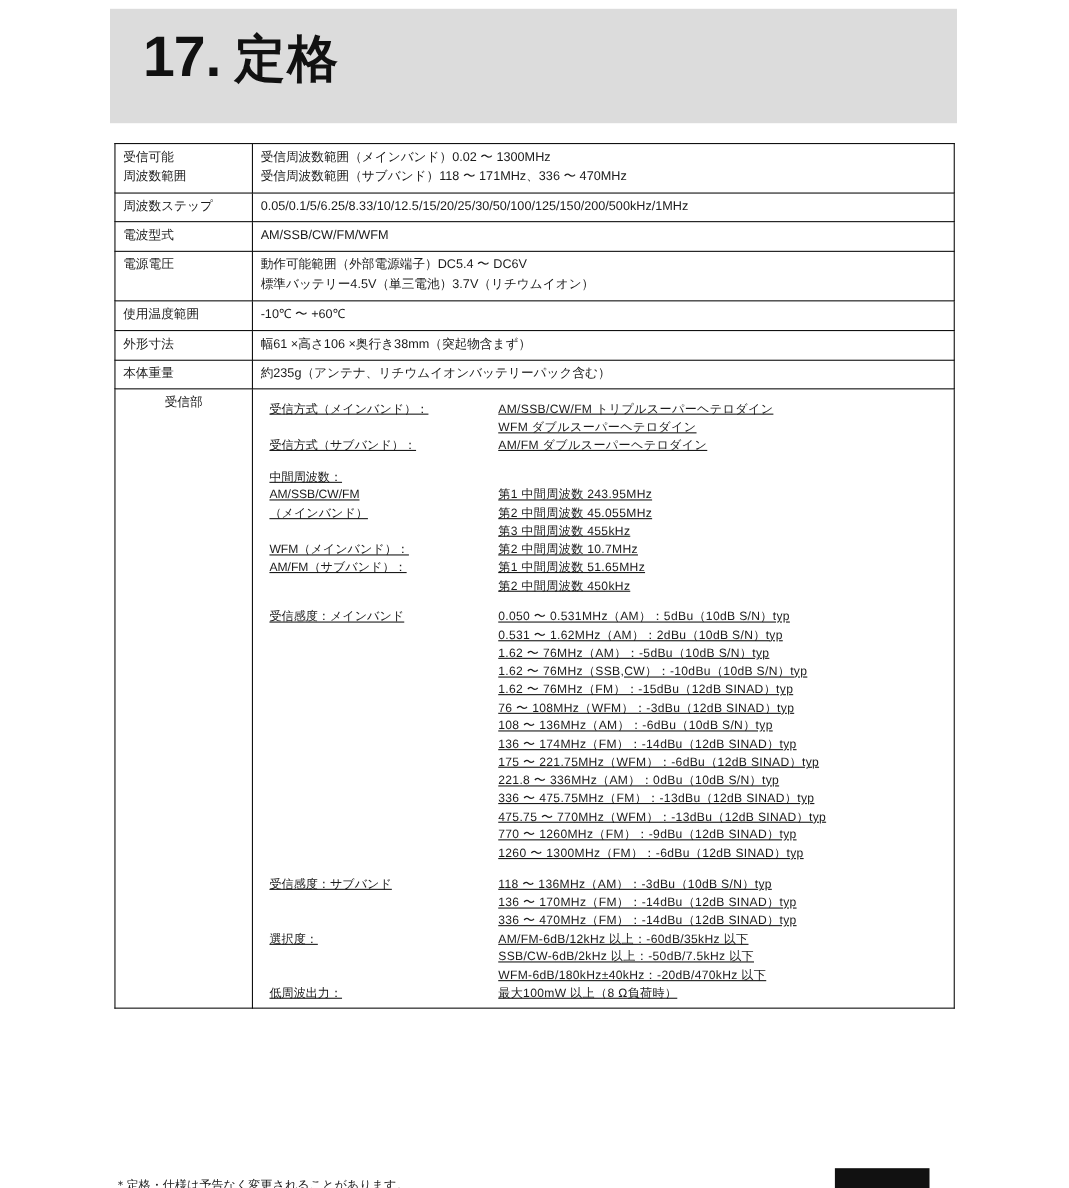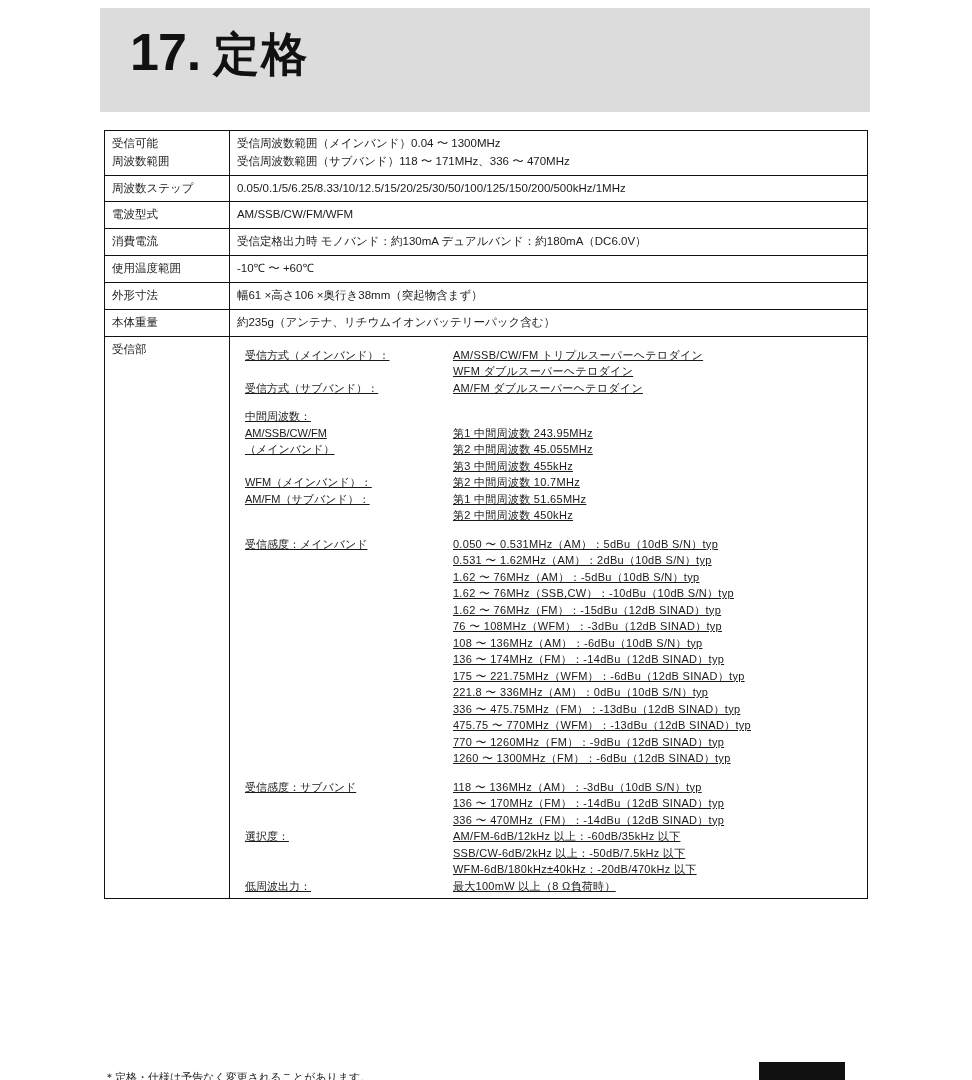--- a/index.html
+++ b/index.html
@@ -82,21 +82,21 @@
   }
   td.value {
     width: 640px;
   }
   .line { display: block; }
 
   
   td.rx-label {
     width: 112px;
     vertical-align: middle;
-    text-align: left;
+    text-align: center;
   }
   td.rx-body {
     padding: 0;
   }
   table.rx {
     width: 100%;
     border-collapse: collapse;
     font-size: 11px;
     line-height: 1.5;
     text-decoration: underline;
@@ -147,21 +147,21 @@
   </div>
 
   <table class="spec">
     <tbody id="spec-body">
         <tr>
           <td class="label">
             <span class="line">受信可能</span>
             <span class="line">周波数範囲</span>
           </td>
           <td class="value">
-            <span class="line">受信周波数範囲（メインバンド）0.04 〜 1300MHz</span>
+            <span class="line">受信周波数範囲（メインバンド）0.02 〜 1300MHz</span>
             <span class="line">受信周波数範囲（サブバンド）118 〜 171MHz、336 〜 470MHz</span>
           </td>
         </tr>
         <tr>
           <td class="label">
             <span class="line">周波数ステップ</span>
           </td>
           <td class="value">
             <span class="line">0.05/0.1/5/6.25/8.33/10/12.5/15/20/25/30/50/100/125/150/200/500kHz/1MHz</span>
           </td>
@@ -169,24 +169,25 @@
         <tr>
           <td class="label">
             <span class="line">電波型式</span>
           </td>
           <td class="value">
             <span class="line">AM/SSB/CW/FM/WFM</span>
           </td>
         </tr>
         <tr>
           <td class="label">
-            <span class="line">消費電流</span>
-          </td>
-          <td class="value">
-            <span class="line">受信定格出力時 モノバンド：約130mA デュアルバンド：約180mA（DC6.0V）</span>
+            <span class="line">電源電圧</span>
+          </td>
+          <td class="value">
+            <span class="line">動作可能範囲（外部電源端子）DC5.4 〜 DC6V</span>
+            <span class="line">標準バッテリー4.5V（単三電池）3.7V（リチウムイオン）</span>
           </td>
         </tr>
         <tr>
           <td class="label">
             <span class="line">使用温度範囲</span>
           </td>
           <td class="value">
             <span class="line">-10℃ 〜 +60℃</span>
           </td>
         </tr>

